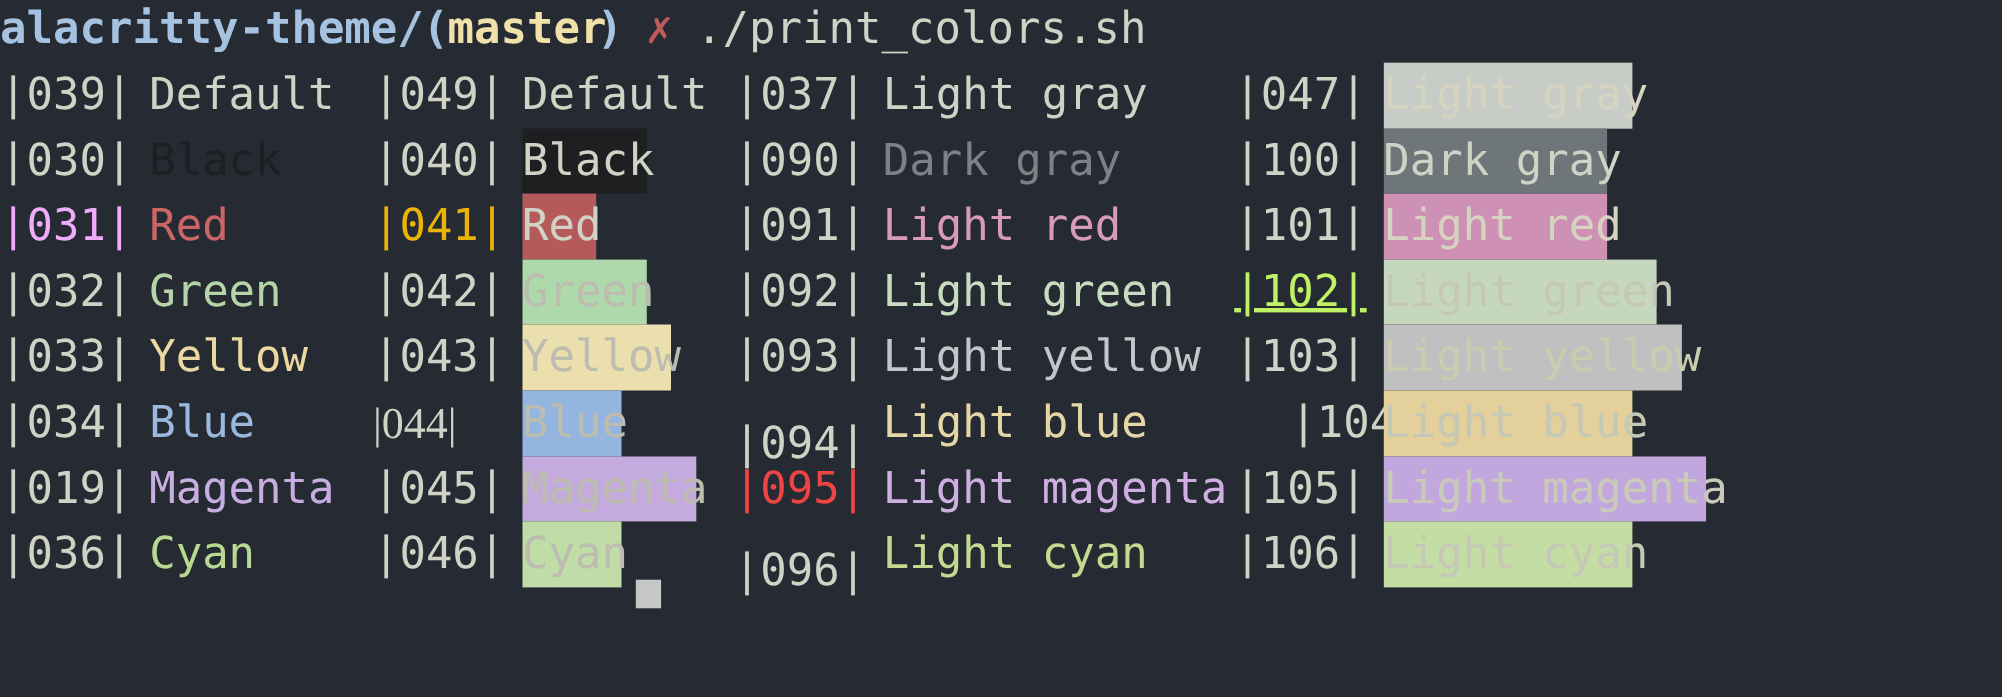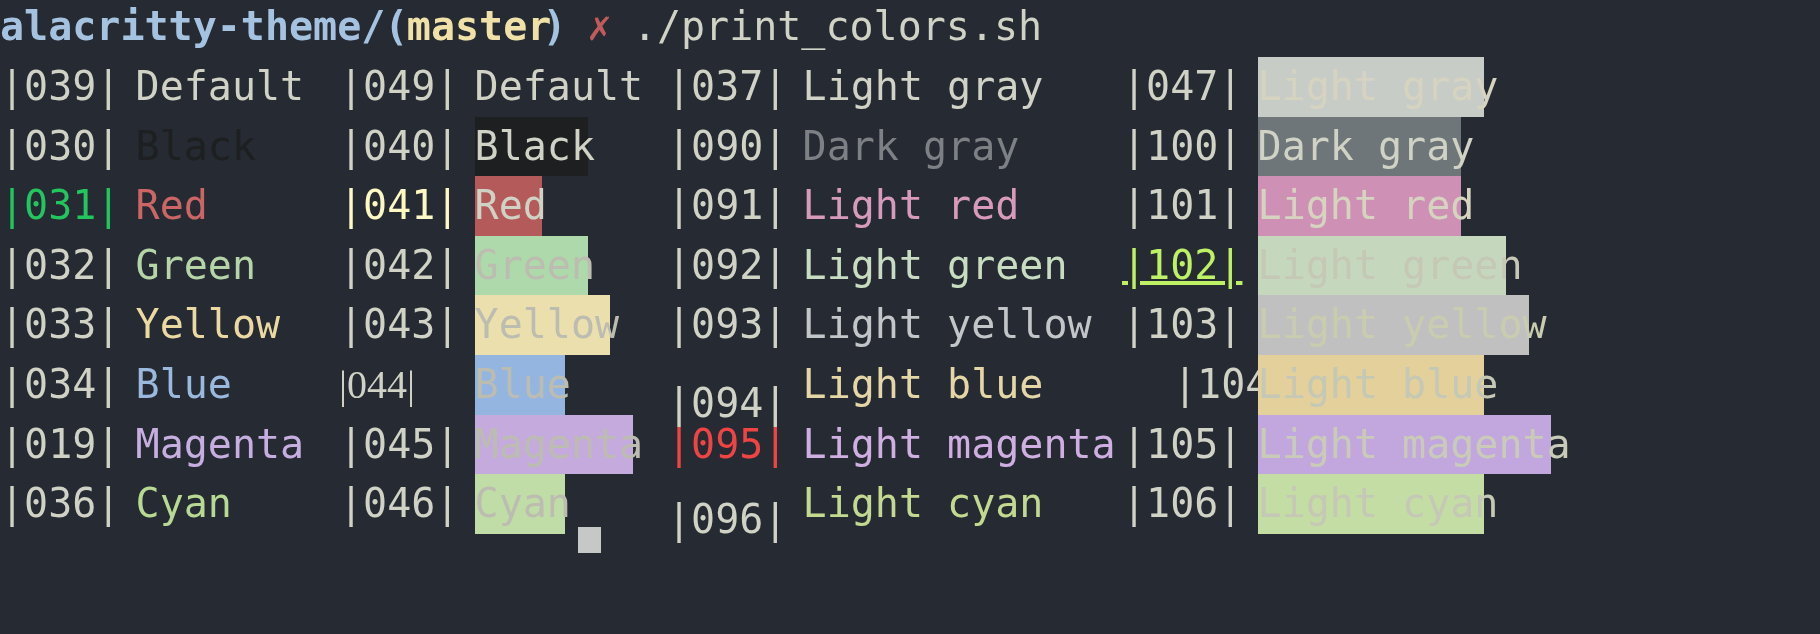--- a/index.html
+++ b/index.html
@@ -51,37 +51,37 @@
 
 <div id="terminal">
 
   <div class="row" id="prompt-row" style="top:-3px;"><span class="cell bold" style="left: 0px; color: rgb(165, 195, 224);">alacritty-theme/</span><span class="cell" style="left: 361.6px; color: rgb(165, 195, 224);"> </span><span class="cell bold" style="left: 384.2px; color: rgb(165, 195, 224);">(</span><span class="cell bold" style="left: 406.8px; color: rgb(240, 225, 168);">master</span><span class="cell bold" style="left: 542.4px; color: rgb(165, 195, 224);">)</span><span class="cell" style="left: 565px; color: rgb(165, 195, 224);"> </span><span class="cell bold" style="left: 587.6px; color: rgb(192, 91, 91);">✗</span><span class="cell" style="left: 610.2px; color: rgb(165, 195, 224);"> </span><span class="cell" style="left: 632.8px; color: rgb(207, 210, 196);">./print_colors.sh</span></div>
 
   <div id="grid">
       <span class="cell" style="left: 0px; top: 57px; color: rgb(207, 210, 196);">|039|</span>
       <span class="cell" style="left: 135.6px; top: 57px; color: rgb(207, 210, 196);">Default</span>
       <span class="cell" style="left: 0px; top: 116.6px; color: rgb(207, 210, 196);">|030|</span>
       <span class="cell" style="left: 135.6px; top: 116.6px; color: rgb(29, 31, 33);">Black</span>
-      <span class="cell" style="left: 0px; top: 176.2px; color: #22c55e;">|031|</span>
+      <span class="cell" style="left: 0px; top: 176.2px; color: #f0abfc;">|031|</span>
       <span class="cell" style="left: 135.6px; top: 176.2px; color: rgb(204, 102, 102);">Red</span>
       <span class="cell" style="left: 0px; top: 235.8px; color: rgb(207, 210, 196);">|032|</span>
       <span class="cell" style="left: 135.6px; top: 235.8px; color: rgb(181, 212, 167);">Green</span>
       <span class="cell" style="left: 0px; top: 295.4px; color: rgb(207, 210, 196);">|033|</span>
       <span class="cell" style="left: 135.6px; top: 295.4px; color: rgb(236, 217, 161);">Yellow</span>
       <span class="cell" style="left: 0px; top: 355px; color: rgb(207, 210, 196);">|034|</span>
       <span class="cell" style="left: 135.6px; top: 355px; color: rgb(155, 184, 221);">Blue</span>
       <span class="cell" style="left: 0px; top: 414.6px; color: rgb(207, 210, 196);">|019|</span>
       <span class="cell" style="left: 135.6px; top: 414.6px; color: rgb(199, 174, 224);">Magenta</span>
       <span class="cell" style="left: 0px; top: 474.2px; color: rgb(207, 210, 196);">|036|</span>
       <span class="cell" style="left: 135.6px; top: 474.2px; color: rgb(184, 217, 145);">Cyan</span>
       <span class="cell" style="left: 339px; top: 57px; color: rgb(207, 210, 196);">|049|</span>
       <span class="cell" style="left: 474.6px; top: 57px; color: rgb(207, 210, 196);">Default</span>
       <span class="cell" style="left: 339px; top: 116.6px; color: rgb(207, 210, 196);">|040|</span>
       <span class="cell" style="left: 474.6px; top: 116.6px; color: rgb(207, 210, 196); background: rgb(29, 31, 33); width: 113px;">Black</span>
-      <span class="cell" style="left: 339px; top: 176.2px; color: #fef9c3;">|041|</span>
+      <span class="cell" style="left: 339px; top: 176.2px; color: #eab308;">|041|</span>
       <span class="cell" style="left: 474.6px; top: 176.2px; color: rgb(207, 210, 196); background: rgb(181, 90, 90); width: 67.8px;">Red</span>
       <span class="cell" style="left: 339px; top: 235.8px; color: rgb(207, 210, 196);">|042|</span>
       <span class="cell" style="left: 474.6px; top: 235.8px; color: rgb(188, 189, 176); background: rgb(174, 217, 171); width: 113px;">Green</span>
       <span class="cell" style="left: 339px; top: 295.4px; color: rgb(207, 210, 196);">|043|</span>
       <span class="cell" style="left: 474.6px; top: 295.4px; color: rgb(188, 189, 176); background: rgb(236, 223, 174); width: 135.6px;">Yellow</span>
       <span class="cell" style="left: 339px; top: 355px; color: rgb(207, 210, 196); font-family: Liberation Serif, serif;">|044|</span>
       <span class="cell" style="left: 474.6px; top: 355px; color: rgb(188, 189, 176); background: rgb(147, 181, 223); width: 90.4px;">Blue</span>
       <span class="cell" style="left: 339px; top: 414.6px; color: rgb(207, 210, 196);">|045|</span>
       <span class="cell" style="left: 474.6px; top: 414.6px; color: rgb(188, 189, 176); background: rgb(197, 171, 221); width: 158.2px;">Magenta</span>
       <span class="cell" style="left: 339px; top: 474.2px; color: rgb(207, 210, 196);">|046|</span>

